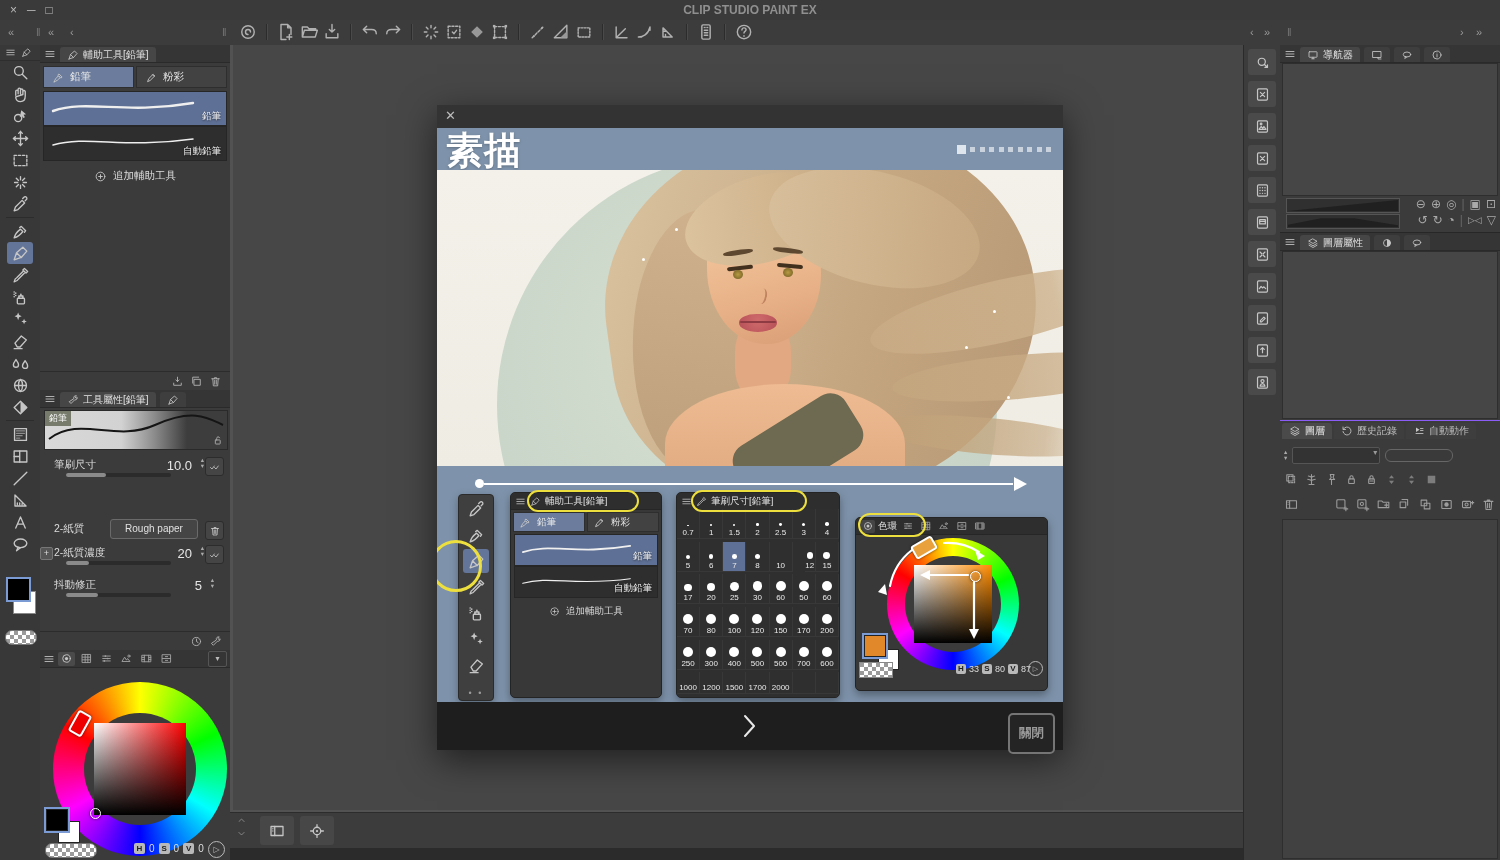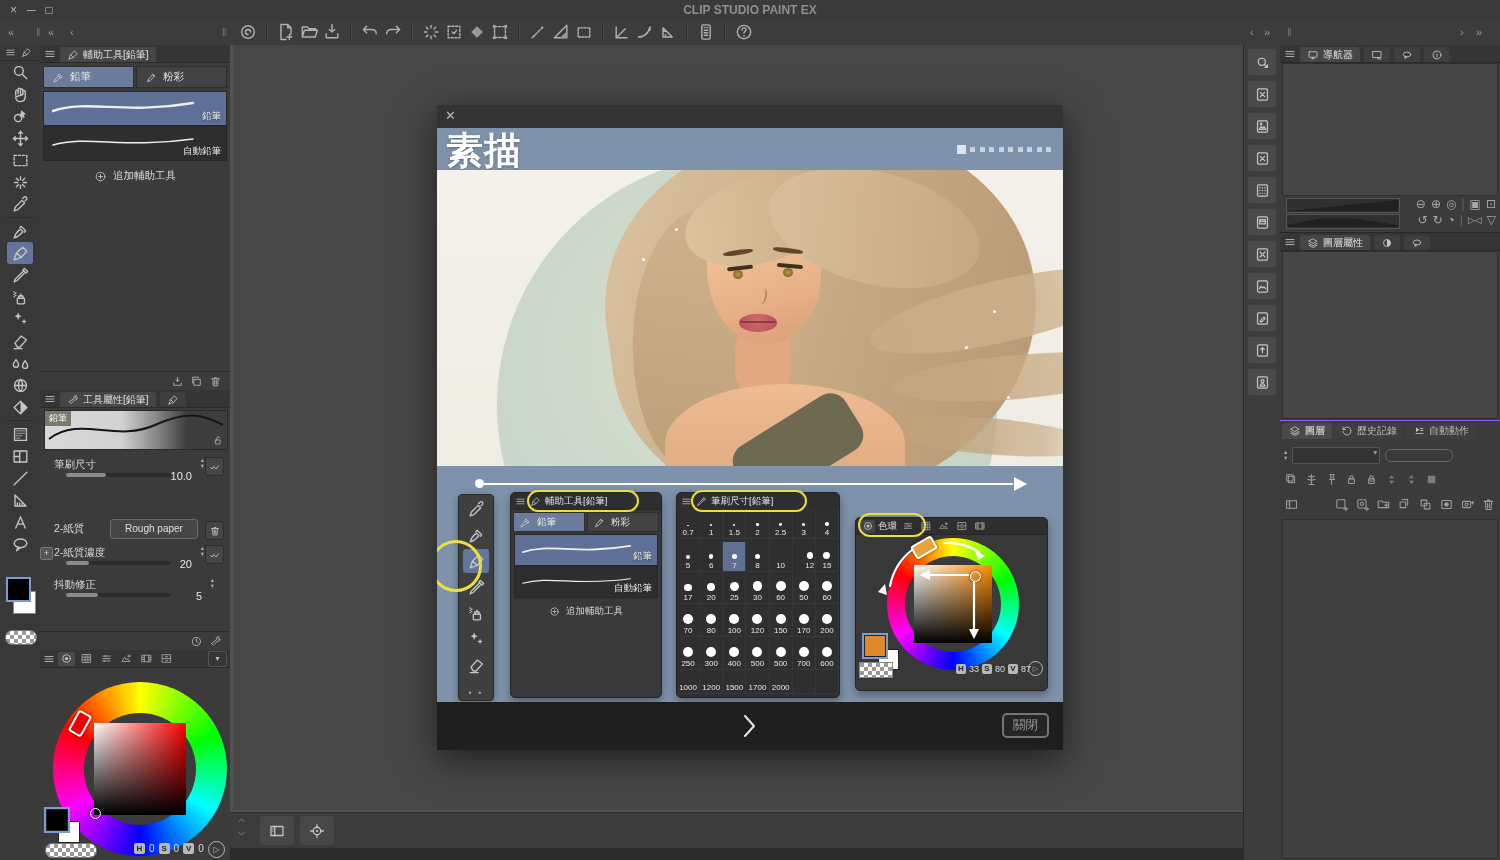--- a/index.html
+++ b/index.html
@@ -55,21 +55,21 @@
   .pfoot{position:absolute;left:0;right:0;bottom:0;height:18px;border-top:1px solid #2c2c2c;display:flex;justify-content:flex-end;gap:6px;align-items:center;padding-right:8px;}
   .pfoot .ic{width:13px;height:13px;opacity:.85;}
   
   #toolprop{left:40px;top:390px;width:190px;height:260px;}
   #tpPreview{position:absolute;left:4px;top:20px;width:182px;height:38px;background:linear-gradient(90deg,#d9d9d9 0%,#d2d2d2 42%,#8c8c8c 60%,#3d3d3d 78%);border:1px solid #2a2a2a;}
   #tpPreview svg{width:100%;height:100%;}
   #tpChip{position:absolute;left:0;top:0;background:#767b6c;color:#fff;font-size:9px;padding:1px 4px;}
   #tpLock{position:absolute;right:3px;bottom:2px;width:13px;height:13px;opacity:.8;}
   .sliderRow{position:absolute;left:8px;width:176px;height:30px;}
   .sliderRow .lab{position:absolute;left:6px;top:0;font-size:10.5px;color:#dcdcdc;}
-  .sliderRow .val{position:absolute;right:32px;top:12px;font-size:11px;color:#e6e6e6;}
+  .sliderRow .val{position:absolute;right:32px;top:0;font-size:13px;color:#e6e6e6;}
   .spin{position:absolute;right:20px;top:-1px;display:flex;flex-direction:column;line-height:6px;font-size:6.5px;color:#aaa;}
   .sqbtn{position:absolute;right:0;top:-1px;width:17px;height:17px;background:#454545;border:1px solid #2c2c2c;border-radius:3px;display:flex;align-items:center;justify-content:center;}
   .sqbtn .ic{width:12px;height:12px;}
   .groove{position:absolute;left:18px;top:15px;width:105px;height:4px;background:#2b2b2b;border-radius:2px;}
   .groove i{display:block;height:100%;background:#8a8a8a;border-radius:2px;}
   .matBtn{position:absolute;left:62px;top:-3px;width:86px;height:18px;background:#454545;border:1px solid #6a6a6a;border-radius:3px;color:#e0e0e0;font-size:10px;text-align:center;line-height:18px;}
   .expandBox{position:absolute;left:-8px;top:1px;width:11px;height:11px;background:#555;border:1px solid #777;color:#ddd;font-size:9px;line-height:10px;text-align:center;border-radius:2px;}
   
   #colorpanel{left:40px;top:650px;width:190px;height:210px;border-bottom:none;}
   .cTabs{height:17px;display:flex;align-items:center;gap:3px;padding:0 3px;border-bottom:1px solid #2a2a2a;background:#353535;}
@@ -127,21 +127,21 @@
   #dots{position:absolute;right:12px;top:17px;display:flex;align-items:center;gap:4.5px;}
   #dots span{background:#c9d2dd;display:inline-block;}
   #dots span.cur{width:9px;height:9px;background:#dfe5ec;}
   #dots span.sm{width:5px;height:5px;}
   #pic{left:0;top:65px;width:626px;height:296px;background:linear-gradient(#f4f1ea,#efece4);overflow:hidden;}
   .po{position:absolute;}
   #dlgBlue{left:0;top:361px;width:626px;height:236px;background:#7e93ab;overflow:hidden;}
   #dlgBottom{left:0;top:597px;width:626px;height:48px;background:#1e1e1e;}
   #nextbtn{position:absolute;left:303px;top:11px;width:20px;height:26px;}
   #nextbtn svg{width:100%;height:100%;stroke:#e8e8e8;stroke-width:2;fill:none;stroke-linecap:round;stroke-linejoin:round;}
-  #closebtn{position:absolute;right:14px;top:11px;border:2px solid #757575;border-radius:5px;color:#9a9a9a;font-size:12.5px;padding:2px 9px;background:#242424;}
+  #closebtn{position:absolute;right:8px;top:11px;border:2px solid #757575;border-radius:5px;color:#9a9a9a;font-size:12.5px;padding:10px 9px;background:#242424;font-weight:bold;}
   
   #tourline{position:absolute;left:38px;top:12px;width:552px;height:12px;}
   #tourline .dotL{position:absolute;left:0;top:1px;width:9px;height:9px;border-radius:50%;background:#fff;}
   #tourline .ln{position:absolute;left:9px;top:4.5px;right:14px;height:2px;background:#fff;}
   #tourline .ah{position:absolute;right:0;top:-1px;width:0;height:0;border-left:13px solid #fff;border-top:7px solid transparent;border-bottom:7px solid transparent;}
   
   #minibar{position:absolute;left:21px;top:28px;width:34px;height:205px;background:#3f3f3f;border-radius:4px;border:1px solid #2b2b2b;box-shadow:0 3px 8px rgba(0,0,0,.3);}
   .mtool{width:26px;height:24px;margin:2px auto 0;display:flex;align-items:center;justify-content:center;border-radius:3px;}
   .mtool svg{width:19px;height:19px;}
   .mtool.sel{background:#64759a;}

